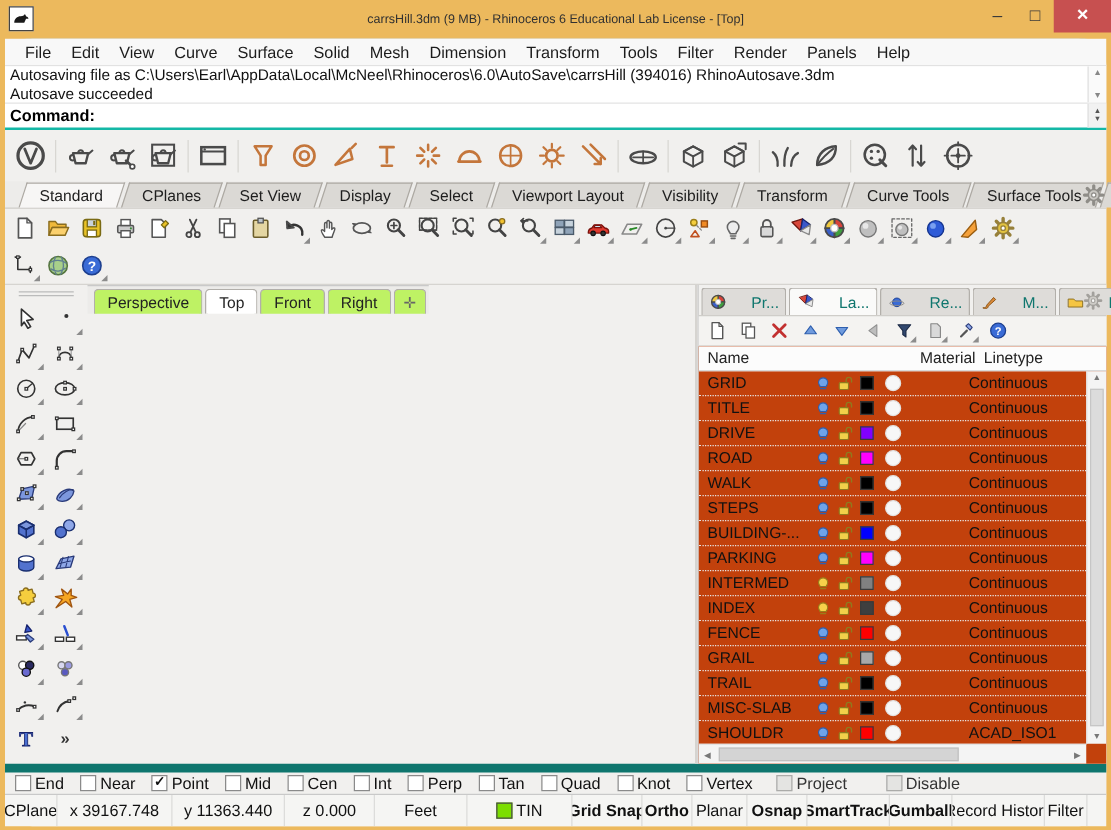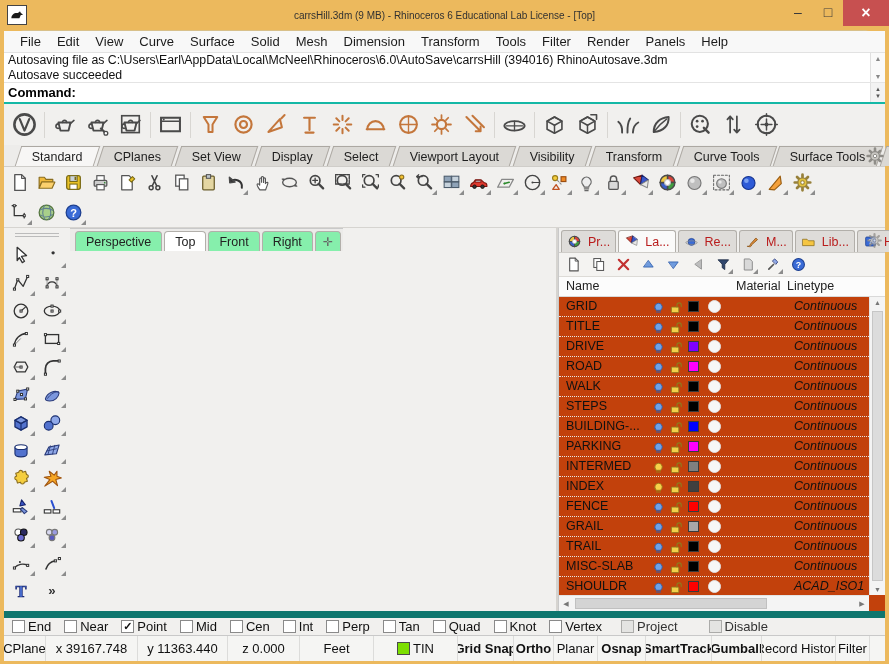--- a/index.html
+++ b/index.html
@@ -62,49 +62,49 @@
   #vpcol { width:486px; display:flex; flex-direction:row; }
   #viewport { height:360px; background:#999999; position:relative; overflow:hidden; }
   #vplabel { position:absolute; top:5px; left:6px; display:flex; z-index:3; }
   #vplabel .lbl { background:#AEBACF; color:#14254d; font-weight:bold; font-size:13.5px; padding:1px 7px 2px 7px; }
   #vplabel .dd { background:#AEBACF; border-left:1px solid #8E9AAF; color:#14254d; font-size:8px; display:flex; align-items:center; padding:0 5px; }
   #terrain { position:absolute; left:95px; top:23px; width:381px; height:322px; }
   #axis { position:absolute; left:26px; bottom:14px; width:60px; height:58px; }
   #axis text { font-size:13px; fill:#6E6E6E; font-family:"Liberation Sans",sans-serif; }
 
   #vptabs { height:23px; background:#ECEBE9; border-top:1px solid #C9C9C9; display:flex; align-items:flex-end; padding-left:5px; }
-  .vtab { height:20px; background:#86efac; border:1px solid #B2AFAA; border-bottom:none; border-radius:4px 4px 0 0; padding:0 10px; display:flex; align-items:center; font-size:12.5px; color:#222; margin-right:2px; }
+  .vtab { height:20px; background:#bef264; border:1px solid #B2AFAA; border-bottom:none; border-radius:4px 4px 0 0; padding:0 10px; display:flex; align-items:center; font-size:12.5px; color:#222; margin-right:2px; }
   .vtab.active { background:#FFFFFF; }
   .vtab.add { padding:0 7px; color:#666; font-size:12px; }
 
   #splitter { width:2px; background:#D6D4D0; }
 
   
   #panel { width:327px; display:flex; flex-direction:column; background:#F1F0EE; border-left:1px solid #C9C9C9; }
   #ptabs { height:25px; display:flex; align-items:flex-end; padding-left:2px; position:relative; border-bottom:1px solid #CFCDC9; }
-  .ptab { height:22px; background:#DEDCD9; border:1px solid #B2AFAA; border-bottom:none; border-radius:3px 3px 0 0; display:flex; align-items:center; gap:6px; padding:0 5px; margin-right:2px; font-size:12.5px; color:#b91c1c; }
+  .ptab { height:22px; background:#DEDCD9; border:1px solid #B2AFAA; border-bottom:none; border-radius:3px 3px 0 0; display:flex; align-items:center; gap:19px; padding:0 5px; margin-right:2px; font-size:12.5px; color:#0f766e; }
   .ptab.active { background:#FAFAF9; position:relative; z-index:2; }
   .ptab .ticon { width:15px; height:15px; }
   #ptabs-gear { position:absolute; right:2px; top:4px; width:17px; height:17px; opacity:.75; }
   #ptools { height:24px; display:flex; align-items:center; gap:4px; padding-left:4px; background:#F4F3F1; border-bottom:1px solid #DDDBD7; }
   #ptools .tbtn { width:21px; height:21px; }
   #ptools .ticon { width:17px; height:17px; }
 
   #ltable { flex:1; background:#c2410c; position:relative; overflow:hidden; }
   #lhead { height:20px; border-bottom:1px solid #D9D9D9; background:#FCFCFC; position:relative; font-size:12.5px; color:#222; }
   #lhead span { position:absolute; top:2px; }
   #h-name { left:7px; } #h-material { left:142px;margin-left:35px; } #h-linetype { left:228px; }
   #lrows { position:absolute; top:20px; left:0; right:16px; bottom:16px; overflow:hidden; }
   .lrow { height:20px; position:relative; border-bottom:1px dotted #E6E6E6; }
   .lrow .nm { position:absolute; left:7px; top:2px; font-size:12.5px; color:#111; width:84px; white-space:nowrap; overflow:hidden; }
   .lrow .bulb { position:absolute; left:93px; top:3px; width:13px; height:13px; }
   .lrow .lock { position:absolute; left:111px; top:3px; width:13px; height:13px; }
   .lrow .sw { position:absolute; left:129px; top:4px; width:11px; height:11px; border:1px solid #3a3a3a; }
   .lrow .mat { position:absolute; left:149px; top:3px; width:13px; height:13px; border-radius:50%; background:#F7F7F7; border:1px solid #E2E2E2; }
-  .lrow .lt { position:absolute; left:235px; top:2px; font-size:12.5px; color:#111; white-space:nowrap;font-style:italic; }
+  .lrow .lt { position:absolute; left:216px; top:2px; font-size:12.5px; color:#111; white-space:nowrap; }
   #lvscroll { position:absolute; top:20px; right:0; bottom:16px; width:16px; background:#F4F4F4; border-left:1px solid #E3E3E3; }
   #lvscroll .arr { position:absolute; left:0; right:0; text-align:center; font-size:7px; color:#777; }
   #lvscroll .thumb { position:absolute; left:2px; right:2px; top:14px; bottom:14px; background:#DCDCDC; border:1px solid #C6C6C6; }
   #lhscroll { position:absolute; left:0; right:16px; bottom:0; height:16px; background:#F4F4F4; border-top:1px solid #E3E3E3; }
   #lhscroll .arr { position:absolute; top:0; bottom:0; width:14px; display:flex; align-items:center; justify-content:center; font-size:7px; color:#777; }
   #lhscroll .arr.l { left:0; } #lhscroll .arr.r { right:0; }
   #lhscroll .thumb { position:absolute; top:2px; bottom:2px; left:16px; width:62%; background:#D4D4D4; border:1px solid #C0C0C0; }
 
   
   #osnap { height:24px; background:#F1F0EE; border-top:7px solid #0f766e; display:flex; align-items:center; padding-left:8px; }

